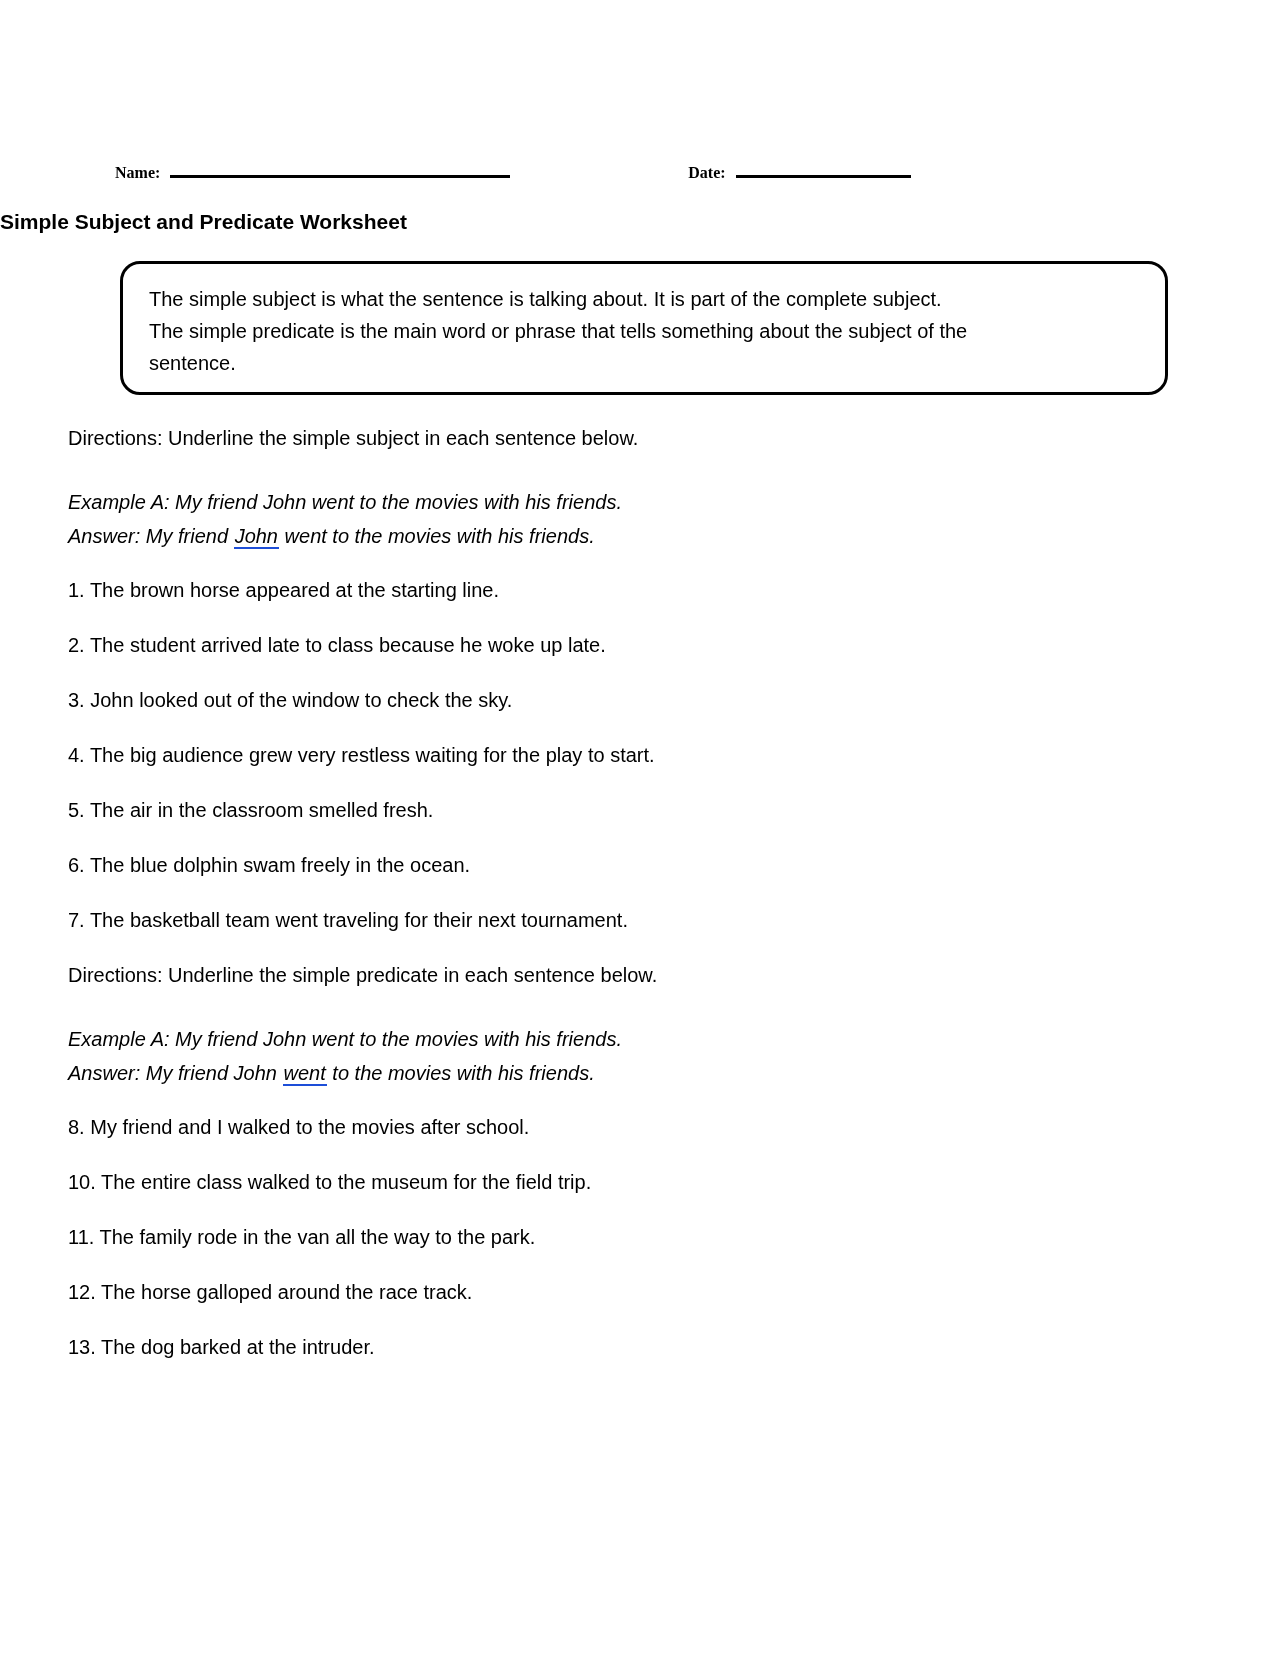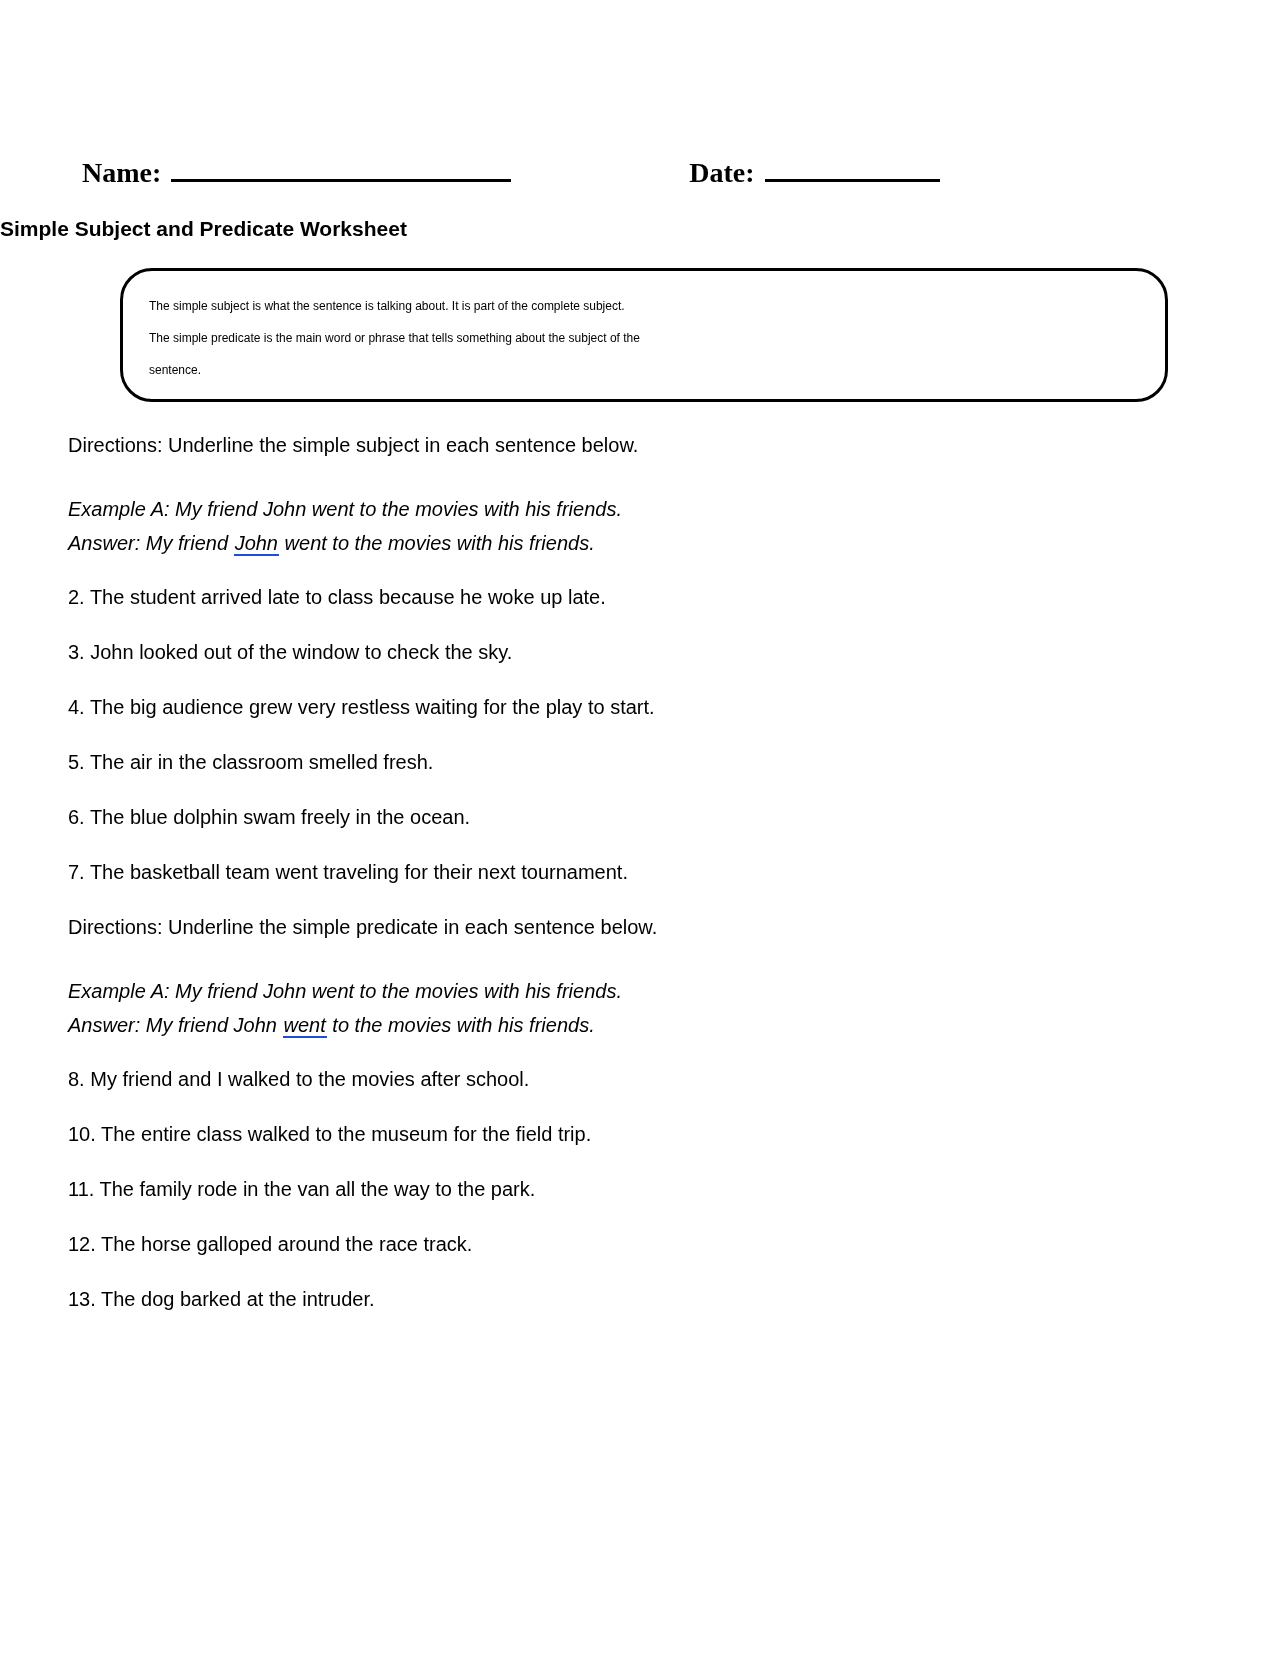--- a/index.html
+++ b/index.html
@@ -10,24 +10,24 @@
     background: #ffffff;
     color: #000000;
     font-family: "Liberation Sans", sans-serif;
     overflow: hidden;
     box-sizing: border-box;
   }
   
   .header {
     display: flex;
     align-items: baseline;
-    padding: 157px 0 0 82px;
+    padding: 157px 0 0 115px;
     font-family: "Liberation Serif", serif;
     font-weight: bold;
-    font-size: 28px;
+    font-size: 16px;
   }
   .field { display: flex; align-items: baseline; }
   .write-line {
     display: inline-block;
     border-bottom: 3px solid #000;
     height: 18px;
     margin-left: 10px;
   }
   .name-line { width: 340px; }
   .date-field { margin-left: 178px; }
@@ -40,23 +40,23 @@
     font-weight: bold;
     font-family: "Liberation Sans", sans-serif;
   }
 
   
   .info-box {
     box-sizing: border-box;
     margin: 27px 0 0 120px;
     width: 1048px;
     border: 3px solid #000;
-    border-radius: 32px;
+    border-radius: 20px;
     padding: 19px 26px 13px 26px;
-    font-size: 12px;
+    font-size: 20px;
   }
   .info-line { line-height: 32px; }
 
   
   .main {
     margin-left: 68px;
     margin-right: 100px;
     font-size: 20px;
   }
   .directions { margin: 33px 0 0 0; line-height: 21px; }
@@ -97,20 +97,21 @@
     <div class="example">
       <p class="example-line">Example A: My friend John went to the movies with his friends.</p>
       <p class="example-line">
         <span>Answer: My friend</span>
         <span class="u">John</span>
         <span>went to the movies with his friends.</span>
       </p>
     </div>
 
     <div class="sentences">
+        <p class="sentence">1. The brown horse appeared at the starting line.</p>
         <p class="sentence">2. The student arrived late to class because he woke up late.</p>
         <p class="sentence">3. John looked out of the window to check the sky.</p>
         <p class="sentence">4. The big audience grew very restless waiting for the play to start.</p>
         <p class="sentence">5. The air in the classroom smelled fresh.</p>
         <p class="sentence">6. The blue dolphin swam freely in the ocean.</p>
         <p class="sentence">7. The basketball team went traveling for their next tournament.</p>
       </div>
 
     <p class="directions">Directions: Underline the simple predicate in each sentence below.</p>
 

